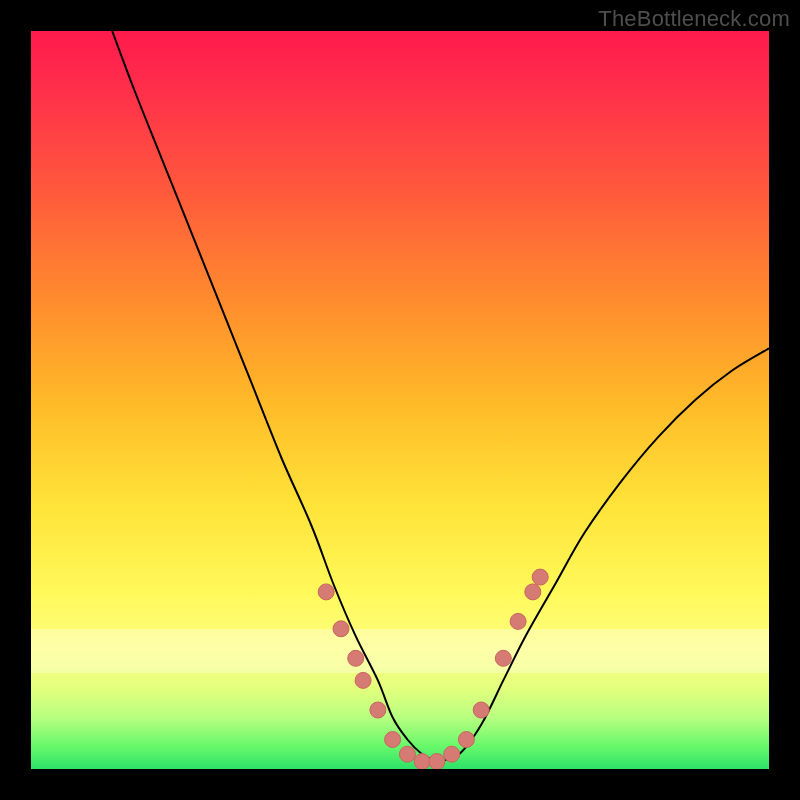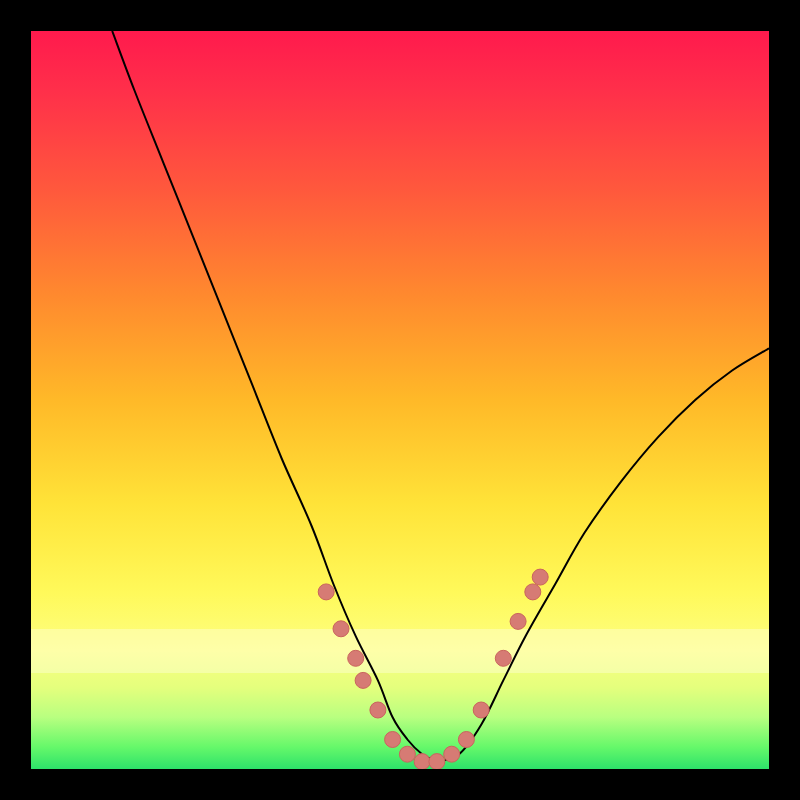--- a/index.html
+++ b/index.html
@@ -97,14 +97,15 @@
           <circle cx="450.2" cy="679.0" r="8" fill="#d67b74" stroke="#c9645d" stroke-width="1"></circle>
           <circle cx="472.3" cy="627.3" r="8" fill="#d67b74" stroke="#c9645d" stroke-width="1"></circle>
           <circle cx="487.1" cy="590.4" r="8" fill="#d67b74" stroke="#c9645d" stroke-width="1"></circle>
           <circle cx="501.8" cy="560.9" r="8" fill="#d67b74" stroke="#c9645d" stroke-width="1"></circle>
           <circle cx="509.2" cy="546.1" r="8" fill="#d67b74" stroke="#c9645d" stroke-width="1"></circle>
         </g>
     </svg>
 
   </div>
 
+  <div class="watermark">TheBottleneck.com</div>
 
 </div>
 
 </body></html>

